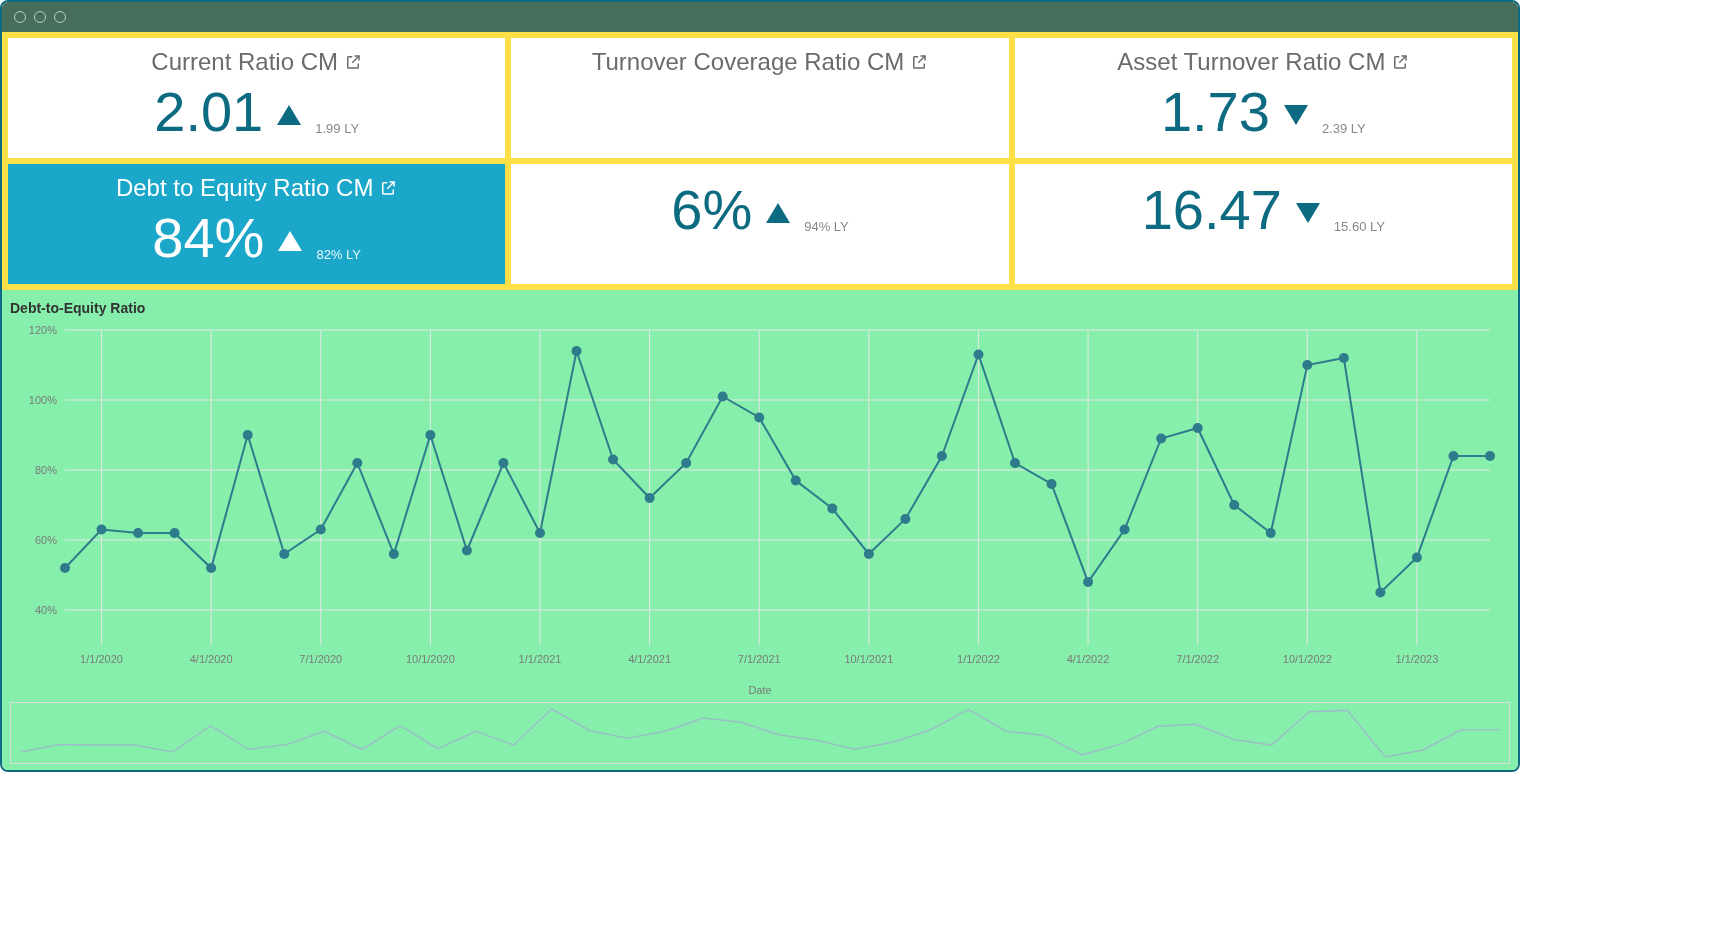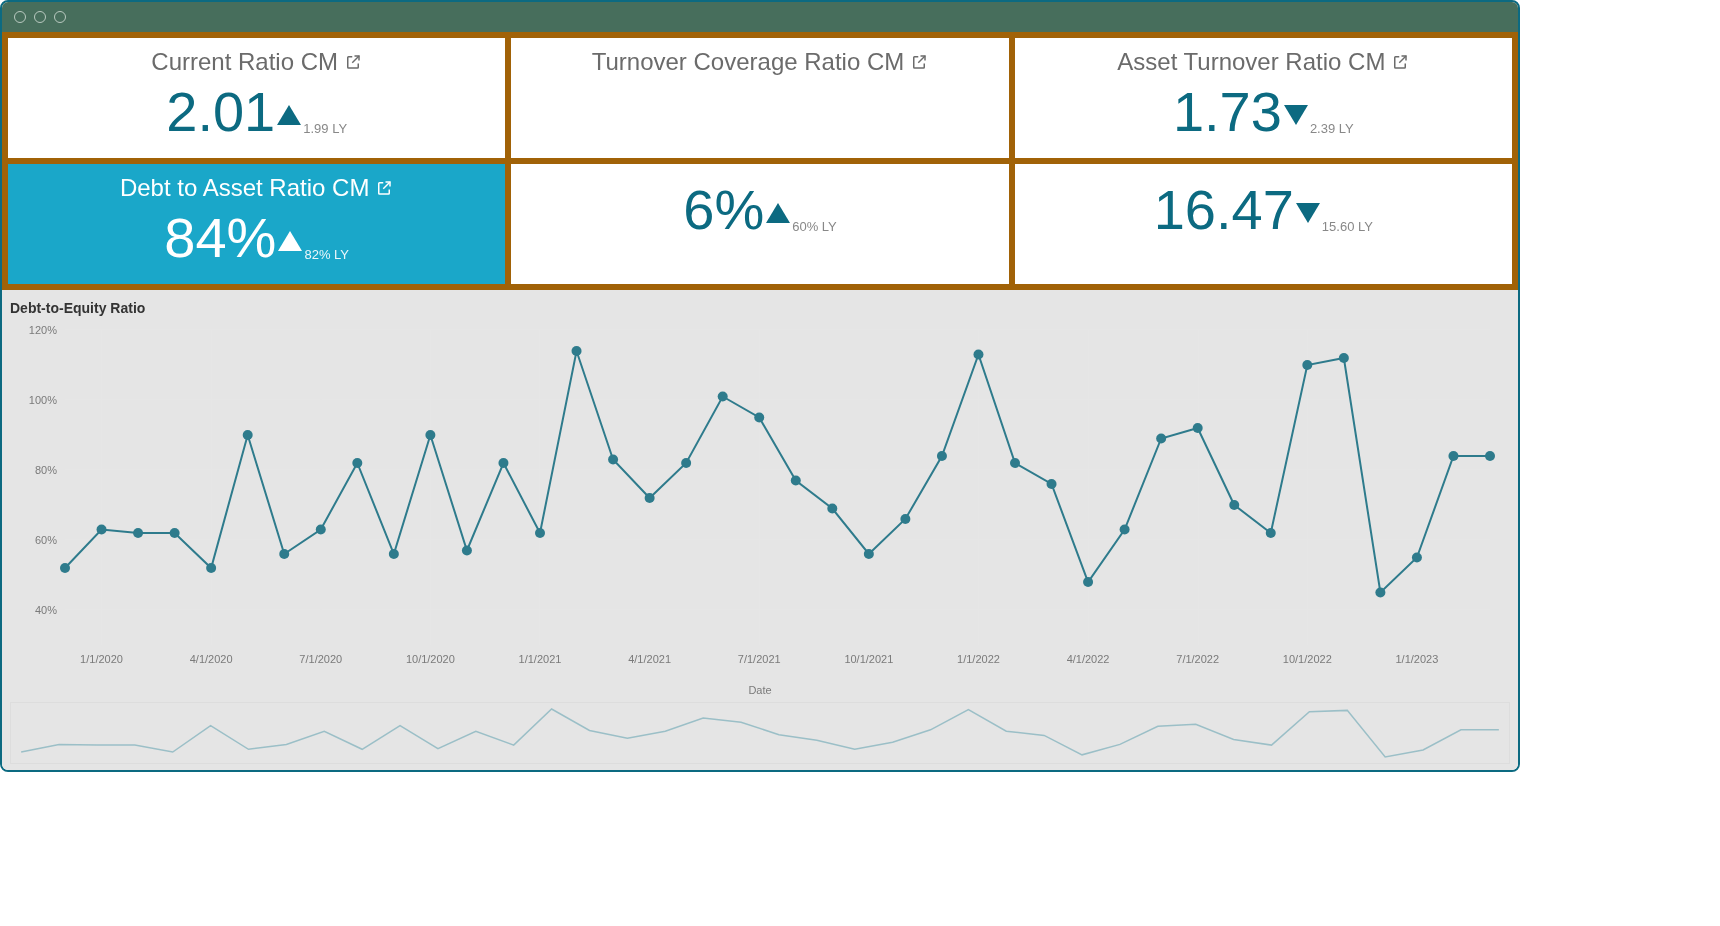--- a/index.html
+++ b/index.html
@@ -26,21 +26,21 @@
   .tb-dot {
     width: 12px; height: 12px;
     border: 1px solid #b9c9c0;
     border-radius: 50%;
   }
   .kpi-grid {
     display: grid;
     grid-template-columns: 1fr 1fr 1fr;
     gap: 6px;
     padding: 6px;
-    background: #a16207;
+    background: #fde047;
   }
   .kpi {
     background: #fff;
     padding: 10px 8px 18px;
     text-align: center;
     cursor: pointer;
   }
   .kpi.selected { background: #1aa7c9; color: #fff; }
   .kpi-title {
     font-size: 24px;
@@ -53,21 +53,21 @@
   .kpi.selected .kpi-title { color: #fff; }
   .kpi-title .ext {
     font-size: 18px;
     display: inline-flex;
     align-items: center;
   }
   .kpi-value-row {
     display: flex;
     justify-content: center;
     align-items: baseline;
-    gap: 2px;
+    gap: 14px;
     margin-top: 8px;
   }
   .kpi-value {
     font-size: 56px;
     font-weight: 400;
     color: #0c6a81;
     line-height: 1;
   }
   .kpi.selected .kpi-value { color: #fff; }
   .tri {
@@ -89,21 +89,21 @@
   .kpi.selected .tri.up { border-bottom-color: #fff; }
   .ly {
     font-size: 13px;
     color: #888;
     align-self: flex-end;
     margin-bottom: 4px;
   }
   .kpi.selected .ly { color: #eaf7fb; }
   .chart-wrap {
     padding: 10px 8px 6px;
-    background: #e5e5e5;
+    background: #86efac;
   }
   .chart-title {
     font-size: 14px;
     font-weight: 700;
     color: #333;
     margin-bottom: 4px;
   }
   .chart-svg { width: 100%; display: block; }
   .grid-line { stroke: #e6e6e6; stroke-width: 1; }
   .axis-text { font-size: 11px; fill: #7a7a7a; }
@@ -165,40 +165,40 @@
           </span>
     </div>
     <div class="kpi-value-row">
       <span class="kpi-value">1.73</span>
       <span class="tri down"></span>
       <span class="ly">2.39 LY</span>
     </div>
       </div>
       <div class="kpi selected">
     <div class="kpi-title">
-      <span>Debt to Asset Ratio CM</span>
+      <span>Debt to Equity Ratio CM</span>
       <span class="ext">
             <svg viewBox="0 0 24 24" fill="none" stroke="#fff" stroke-width="2">
     <path d="M14 4h6v6"></path>
               <path d="M20 4l-9 9"></path>
               <path d="M19 14v5a1 1 0 0 1-1 1H6a1 1 0 0 1-1-1V6a1 1 0 0 1 1-1h5"></path>
   </svg>
           </span>
     </div>
     <div class="kpi-value-row">
       <span class="kpi-value">84%</span>
       <span class="tri up"></span>
       <span class="ly">82% LY</span>
     </div>
       </div>
       <div class="kpi">
     <div class="kpi-value-row">
       <span class="kpi-value">6%</span>
       <span class="tri up"></span>
-      <span class="ly">60% LY</span>
+      <span class="ly">94% LY</span>
     </div>
       </div>
       <div class="kpi">
     <div class="kpi-value-row">
       <span class="kpi-value">16.47</span>
       <span class="tri down"></span>
       <span class="ly">15.60 LY</span>
     </div>
       </div>
     </div>

